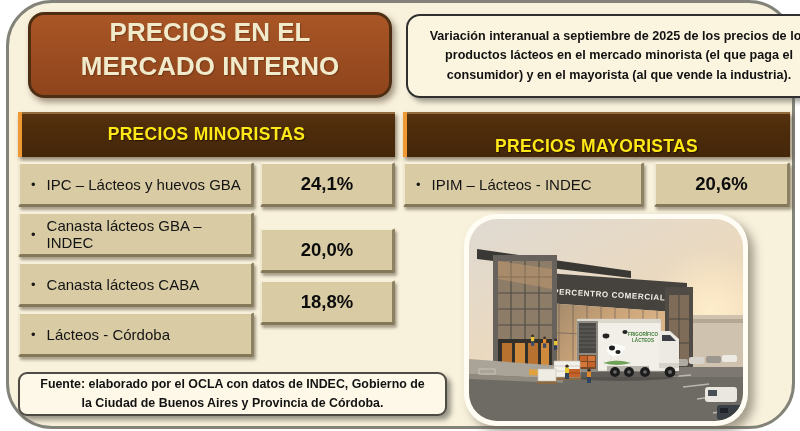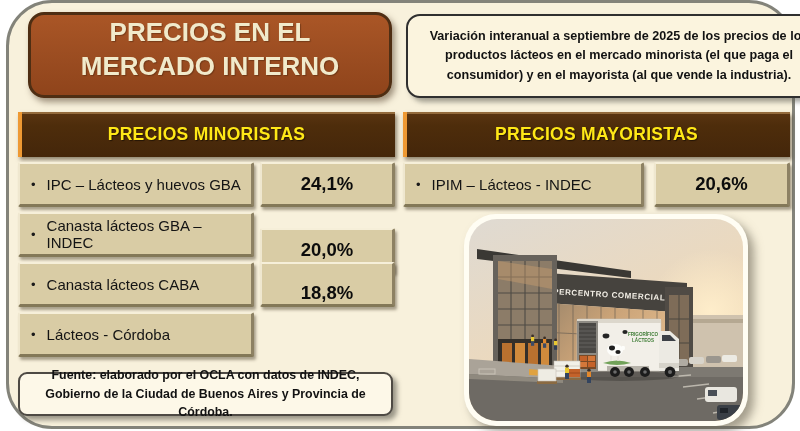--- a/index.html
+++ b/index.html
@@ -29,36 +29,36 @@
                  padding:4px 16px; }
 
   
   .hdr { position:absolute; height:45px; background:linear-gradient(180deg,#5a3511 0%, #4e2d0b 30%, #44260a 100%);
          box-shadow: inset 4px 0 0 #ee9933, inset 0 2px 0 rgba(255,210,140,.35),
                      2px 3px 4px rgba(60,45,25,.55);
          display:flex; align-items:center; justify-content:center; }
   .hdr .t { color:#ffe817; font-weight:bold; font-size:17.5px; letter-spacing:.3px;
             text-shadow:1px 1px 1px rgba(0,0,0,.5); }
   .hdr-left  { left:18px;  top:112px; width:377px; }
-  .hdr-right { left:403px; top:112px; width:387px; }
+  .hdr-right { left:403px; top:112px; width:387px;align-items:flex-end; }
 
   
   .cell { position:absolute; height:45px; background:#d9cca5;
           border-top:2px solid #f6efd9; border-left:2px solid #efe7cf;
           border-bottom:3px solid #837858; border-right:3px solid #8d8163;
           box-shadow:2px 3px 3px rgba(70,60,40,.45); border-radius:2px;
           display:flex; align-items:center; }
   .cell-label { padding-left:11px; }
   .cell-label .bullet { font-size:13px; color:#1a1a1a; margin-right:11px; line-height:1; }
   .cell-label .t { font-size:15px; color:#141414; }
   .cell-value { justify-content:center; }
   .cell-value .t { font-size:18.5px; font-weight:bold; color:#0c0c0c; }
 
   
-  .footer-box { position:absolute; left:18px; top:372px; width:375px; height:44px;
+  .footer-box { position:absolute; left:18px; top:372px; width:429px; height:44px;
                 background:#fdf8e8; border:2px solid #4e4a44; border-radius:9px;
                 box-shadow:4px 4px 5px rgba(90,88,78,.6);
                 display:flex; align-items:center; justify-content:center; text-align:center; }
   .footer-box .t { font-size:12.4px; font-weight:bold; color:#121212; line-height:1.5;
                    padding:0 14px; }
 
   
   .photo-frame { position:absolute; left:464px; top:214px; width:284px; height:212px;
                  background:#fffdf3; border-radius:32px; padding:5px;
                  box-shadow:6px 6px 10px rgba(95,90,75,.55); }
@@ -98,21 +98,21 @@
     <span class="t">Canasta lácteos GBA – INDEC</span>
   </div>
   <div class="cell cell-value" style="left:260px; top:212px; width:135px;margin-top:16px;">
     <span class="t">20,0%</span>
   </div>
 
   <div class="cell cell-label" style="left:18px; top:262px; width:236px;">
     <span class="bullet">•</span>
     <span class="t">Canasta lácteos CABA</span>
   </div>
-  <div class="cell cell-value" style="left:260px; top:262px; width:135px;align-items:flex-end;">
+  <div class="cell cell-value" style="left:260px; top:280px; width:135px;">
     <span class="t">18,8%</span>
   </div>
 
   <div class="cell cell-label" style="left:18px; top:312px; width:236px;">
     <span class="bullet">•</span>
     <span class="t">Lácteos - Córdoba</span>
   </div>
 
   <div class="cell cell-label" style="left:403px; top:162px; width:241px;">
     <span class="bullet">•</span>

